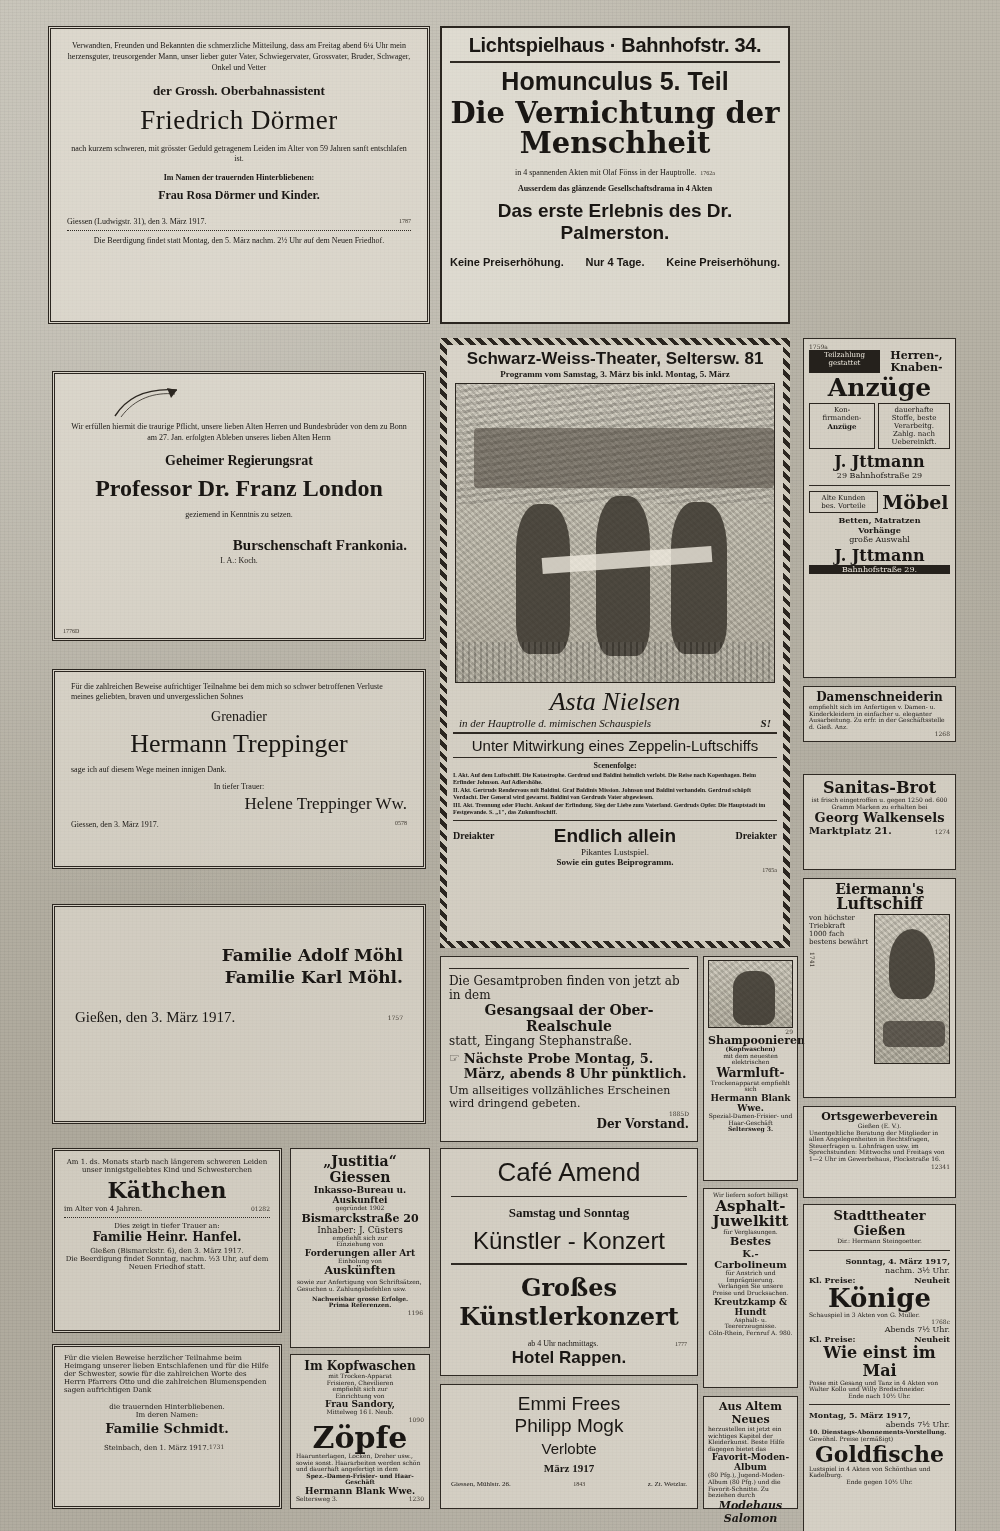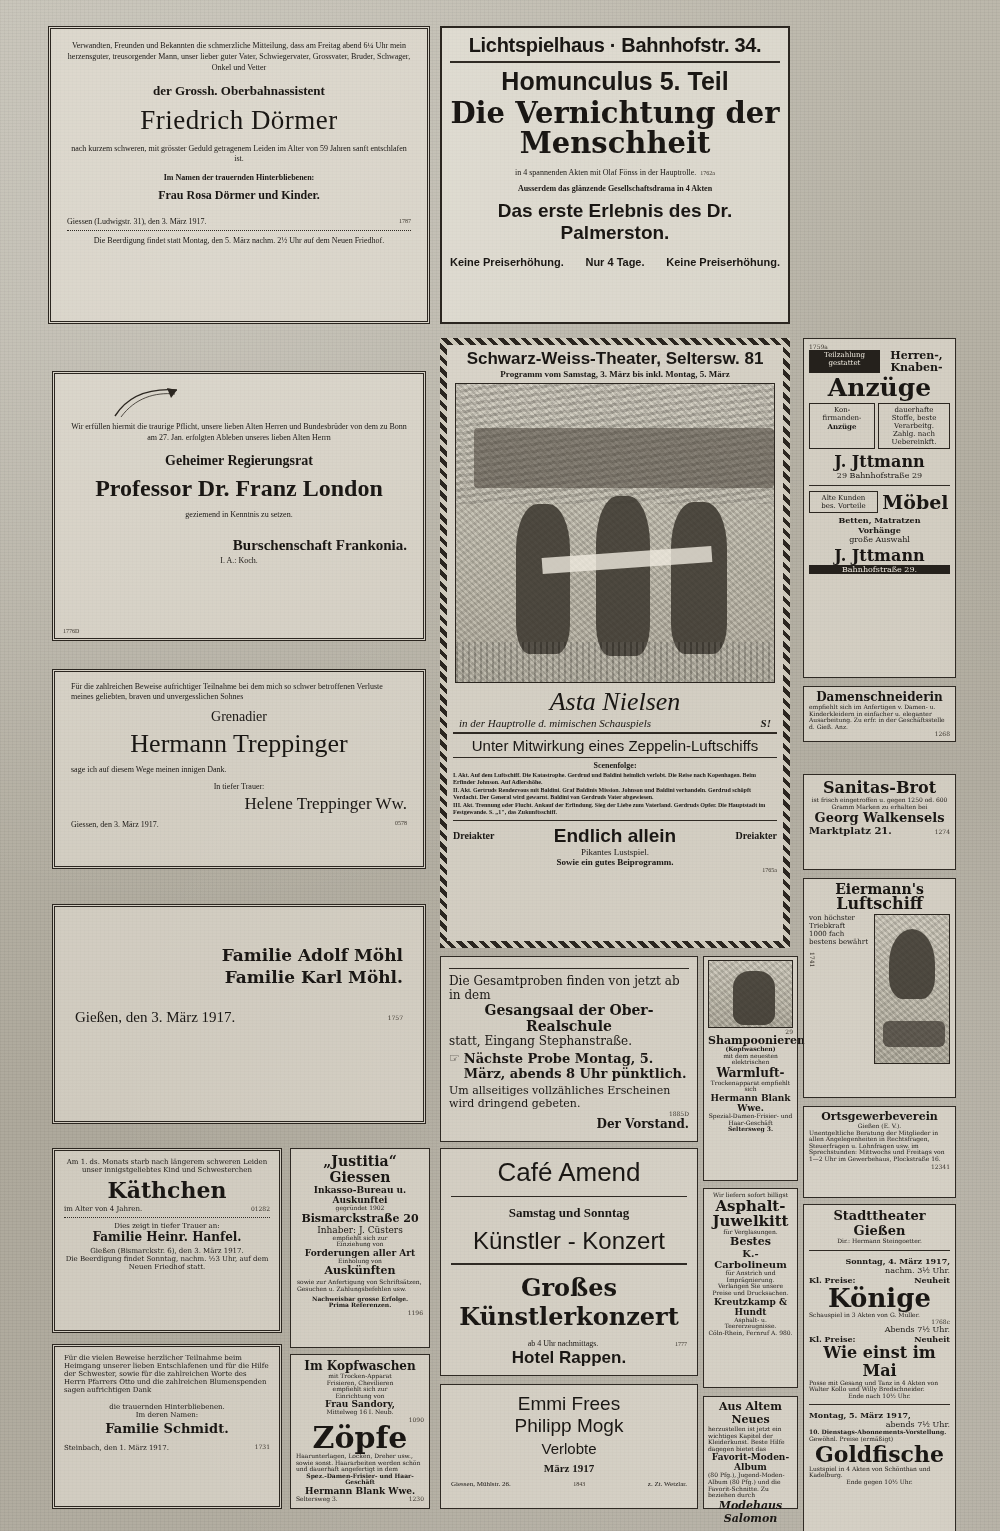--- a/index.html
+++ b/index.html
@@ -150,21 +150,21 @@
       <div class="c b" style="font-size:12px;">Familie Heinr. Hanfel.</div>
       <div class="tiny c" style="margin-top:3px;">Gießen (Bismarckstr. 6), den 3. März 1917.</div>
       <div class="tiny c">Die Beerdigung findet Sonntag, nachm. ½3 Uhr, auf dem Neuen Friedhof statt.</div>
     </div>
 
     <div class="box ornborder frak" style="position:absolute; left:4px; top:1318px; width:230px; height:165px; padding:7px 9px;">
       <div class="tiny">Für die vielen Beweise herzlicher Teilnahme beim Heimgang unserer lieben Entschlafenen und für die Hilfe der Schwester, sowie für die zahlreichen Worte des Herrn Pfarrers Otto und die zahlreichen Blumenspenden sagen aufrichtigen Dank</div>
       <div class="c tiny" style="margin-top:9px;">die trauernden Hinterbliebenen.</div>
       <div class="c tiny">Im deren Namen:</div>
       <div class="c b" style="font-size:13px; margin-top:2px;">Familie Schmidt.</div>
-      <div class="tiny" style="display:flex; justify-content:space-between; margin-top:8px;">
+      <div class="tiny" style="display:flex; margin-top:8px;margin-left:40px;">
         <span>Steinbach, den 1. März 1917.</span>
         <span class="num">1731</span>
       </div>
     </div>
 
     <div class="box thin frak" style="position:absolute; left:242px; top:1122px; width:140px; height:200px; padding:4px 6px;">
       <div class="c b" style="font-size:14px;">„Justitia“ Giessen</div>
       <div class="c b" style="font-size:9px;">Inkasso-Bureau u. Auskunftei</div>
       <div class="c xtiny">gegründet 1902</div>
       <div class="c b" style="font-size:11px;">Bismarckstraße 20</div>

